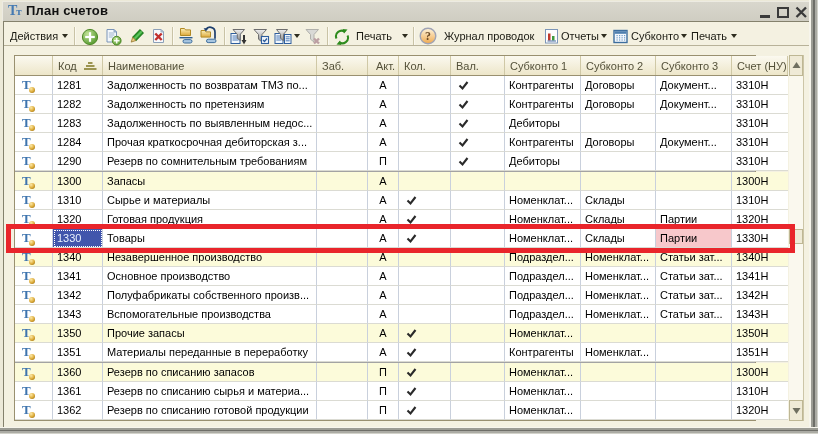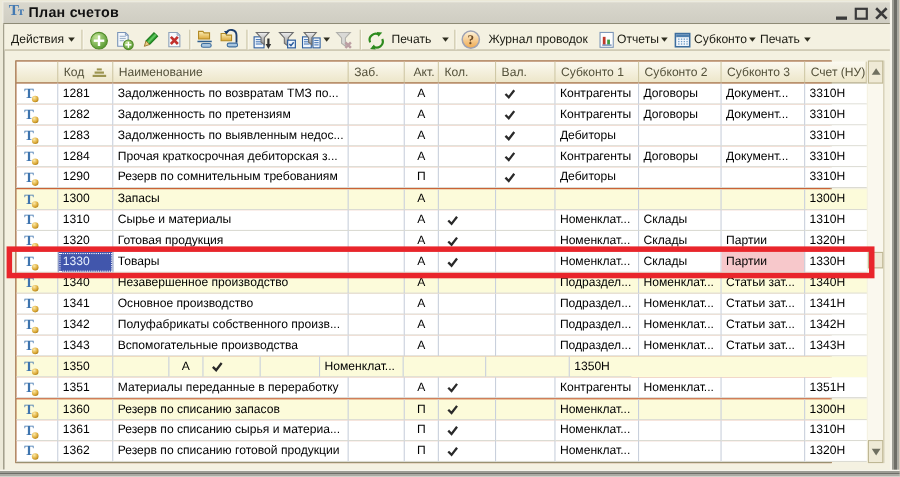--- a/index.html
+++ b/index.html
@@ -19,21 +19,21 @@
 #ttext{left:26px;top:3px;font-weight:bold;font-size:13px;color:#111;letter-spacing:0.2px}
 #wmin{left:760px;top:15px;width:10px;height:3px;background:#3A3A3A}
 #wmax{left:777px;top:7px;width:12px;height:11px;border:2px solid #3A3A3A}
 
 #toolbar{left:4px;top:22px;width:806px;height:24px;background:#F4F1E1;border-bottom:1px solid #B8B299}
 .tbtxt{position:absolute;top:30px;font-size:11px;line-height:12px;color:#1A1A12}
 .tri{position:absolute;top:34px;width:0;height:0;border-left:3.5px solid transparent;border-right:3.5px solid transparent;border-top:4px solid #2E2D1F}
 .sep{position:absolute;top:27px;width:1px;height:18px;background:#C9C3A6;box-shadow:1px 0 0 #FBF9F0}
 .tbi{position:absolute;top:28px}
 
-#tbl{left:14px;top:55px;width:742px;height:366px;border:1px solid #999070;background:#c2410c}
+#tbl{left:14px;top:55px;width:742px;height:366px;border:1px solid #999070;background:#a3a3a3}
 #thead{position:absolute;left:0;top:0;width:773px;height:20px;background:linear-gradient(#FBF9F0,#EDE6C9);border-bottom:1px solid #999070;display:flex}
 #thead .c{border-right:1px solid #CFC8A6;border-bottom:none;color:#54513A;padding-top:4px;padding-left:5px}
 .row{position:absolute;left:0;width:773px;height:19.1px;display:flex;background:#fff}
 .row.y{background:#FCFBDA}
 .c{height:100%;border-right:1px solid #C9D0DC;border-bottom:1px solid #DBDBD3;font-size:11px;padding:3px 0 0 4px;white-space:nowrap;overflow:hidden;color:#000}
 .c.last{border-right:none}
 .c0{width:38px}.c1{width:50px}.c2{width:214px}.c3{width:51px}.c4{width:31px;text-align:center;padding-left:0}.c5{width:52px}.c6{width:54px}.c7{width:76px}.c8{width:75px}.c9{width:76px}.c10{width:56px}
 .chk{padding-top:4px;padding-left:7px}
 .ti{position:relative;padding:0}
 .ti b{position:absolute;left:7px;top:1px;color:#3E74AE;font:bold 13px "Liberation Serif"}
@@ -464,20 +464,21 @@
  <div class="c c8">Номенклат...</div>
  <div class="c c9">Статьи зат...</div>
  <div class="c c10 last">1343Н</div>
 </div>
 <div class="row y" style="top:268.3px">
  <div class="c c0 ti">
           <b>Т</b>
           <i></i>
         </div>
  <div class="c c1">1350</div>
+ <div class="c c2">Прочие запасы</div>
  <div class="c c3"></div>
  <div class="c c4">А</div>
  <div class="c c5 chk">
           <svg width="11" height="11" style="display:block">
             <path d="M1.5 5.5 L4.5 8.5 L9.5 2" stroke="#2A2A2A" stroke-width="2.1" fill="none"></path>
           </svg>
         </div>
  <div class="c c6"></div>
  <div class="c c7">Номенклат...</div>
  <div class="c c8"></div>

